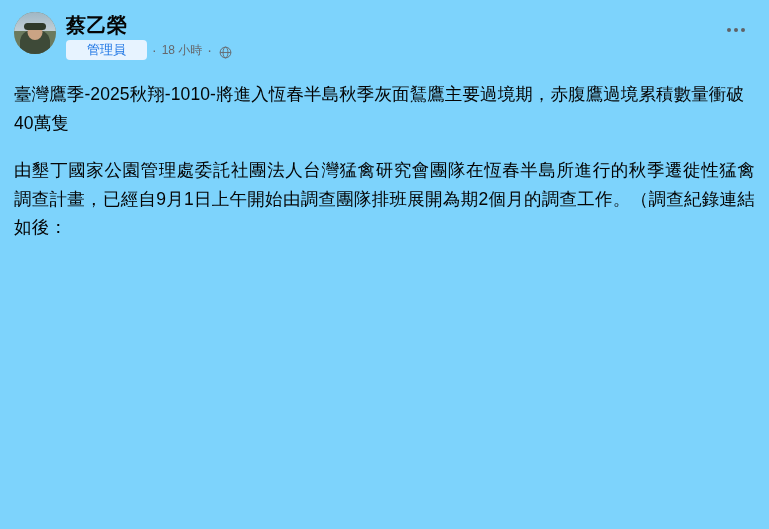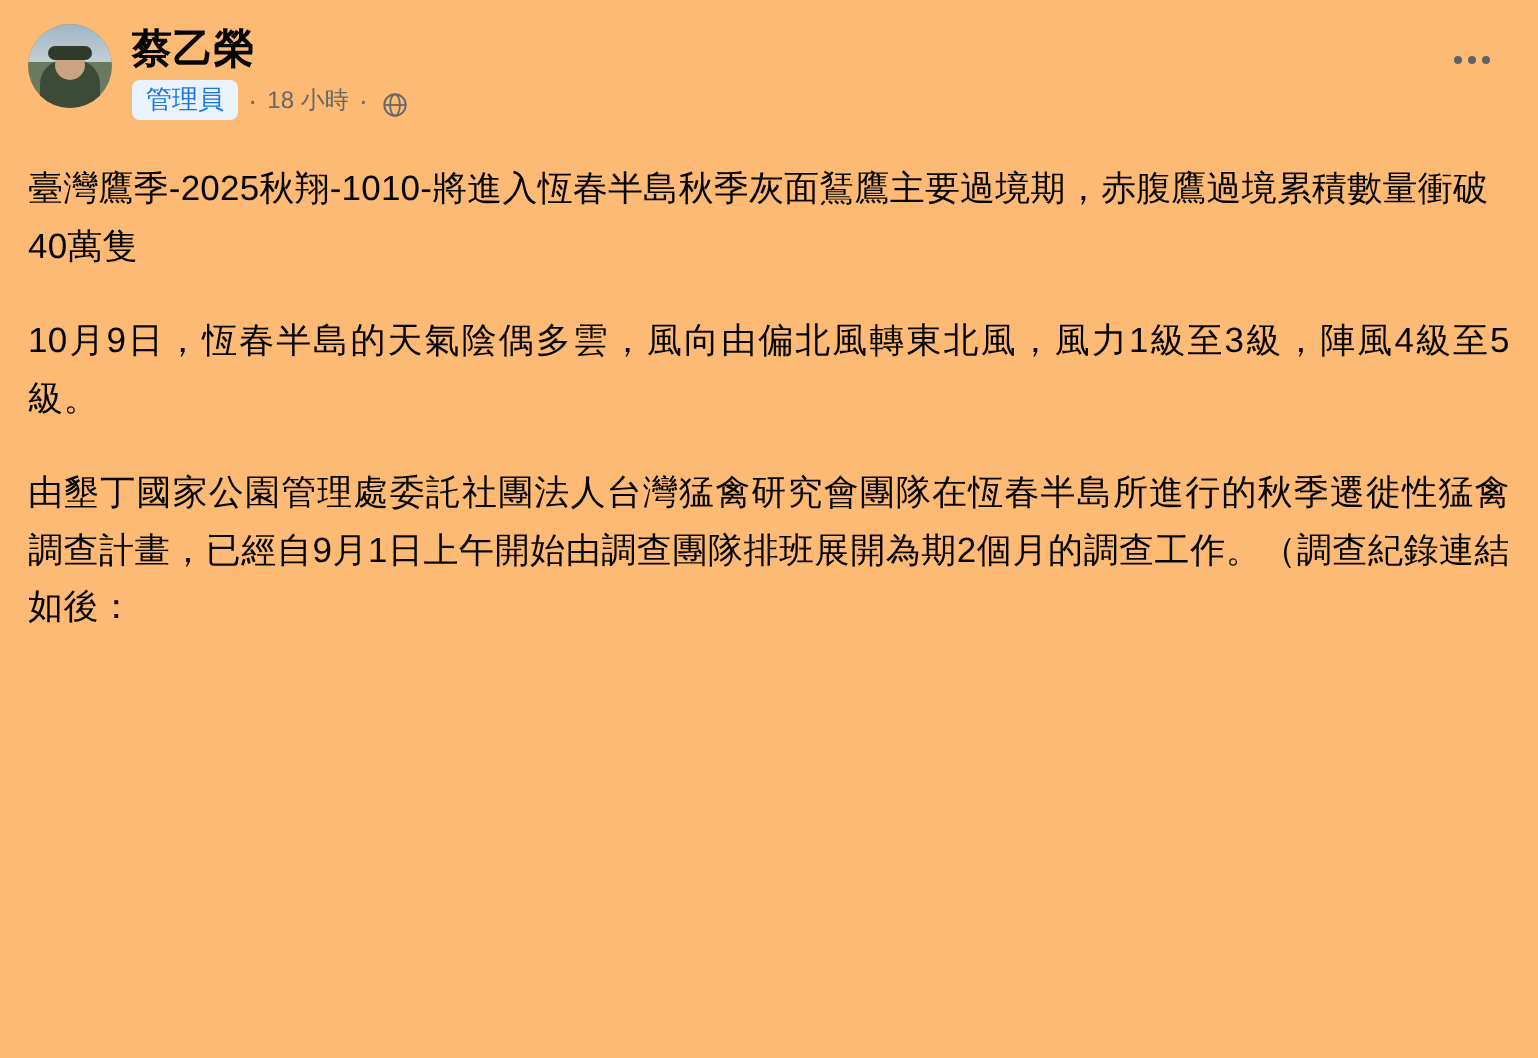--- a/index.html
+++ b/index.html
@@ -11,21 +11,21 @@
   body {
     width: 769px;
     height: 529px;
     overflow: hidden;
     font-family: "Liberation Sans", sans-serif;
     color: #050505;
   }
   .post {
     width: 769px;
     height: 529px;
-    background: #fdba74;
+    background: #7dd3fc;
     padding: 10px 14px 0 14px;
     position: relative;
   }
   .post-header {
     display: flex;
     align-items: flex-start;
     padding: 2px 0 4px 0;
     position: relative;
   }
   .avatar {
@@ -80,21 +80,21 @@
     font-size: 14px;
     color: #65676b;
     line-height: 18px;
   }
   .badge-admin {
     background: #e7f3ff;
     color: #1b74e4;
     font-size: 13px;
     line-height: 18px;
     border-radius: 4px;
-    padding: 1px 7px;
+    padding: 1px 21px;
     font-weight: normal;
   }
   .meta-sep {
     margin: 0 5px;
     color: #65676b;
     font-size: 14px;
   }
   .meta-time {
     color: #65676b;
     font-size: 12px;
@@ -180,17 +180,16 @@
 
     <div class="menu-dots">
       <span></span>
       <span></span>
       <span></span>
     </div>
   </div>
 
   <div class="post-body">
     <div class="post-title">臺灣鷹季-2025秋翔-1010-將進入恆春半島秋季灰面鵟鷹主要過境期，赤腹鷹過境累積數量衝破40萬隻</div>
-    <div class="para">10月9日，恆春半島的天氣陰偶多雲，風向由偏北風轉東北風，風力1級至3級，陣風4級至5級。</div>
     <div class="para">由墾丁國家公園管理處委託社團法人台灣猛禽研究會團隊在恆春半島所進行的秋季遷徙性猛禽調查計畫，已經自9月1日上午開始由調查團隊排班展開為期2個月的調查工作。（調查紀錄連結如後：</div>
   </div>
 
 </div>
 
 </body></html>

